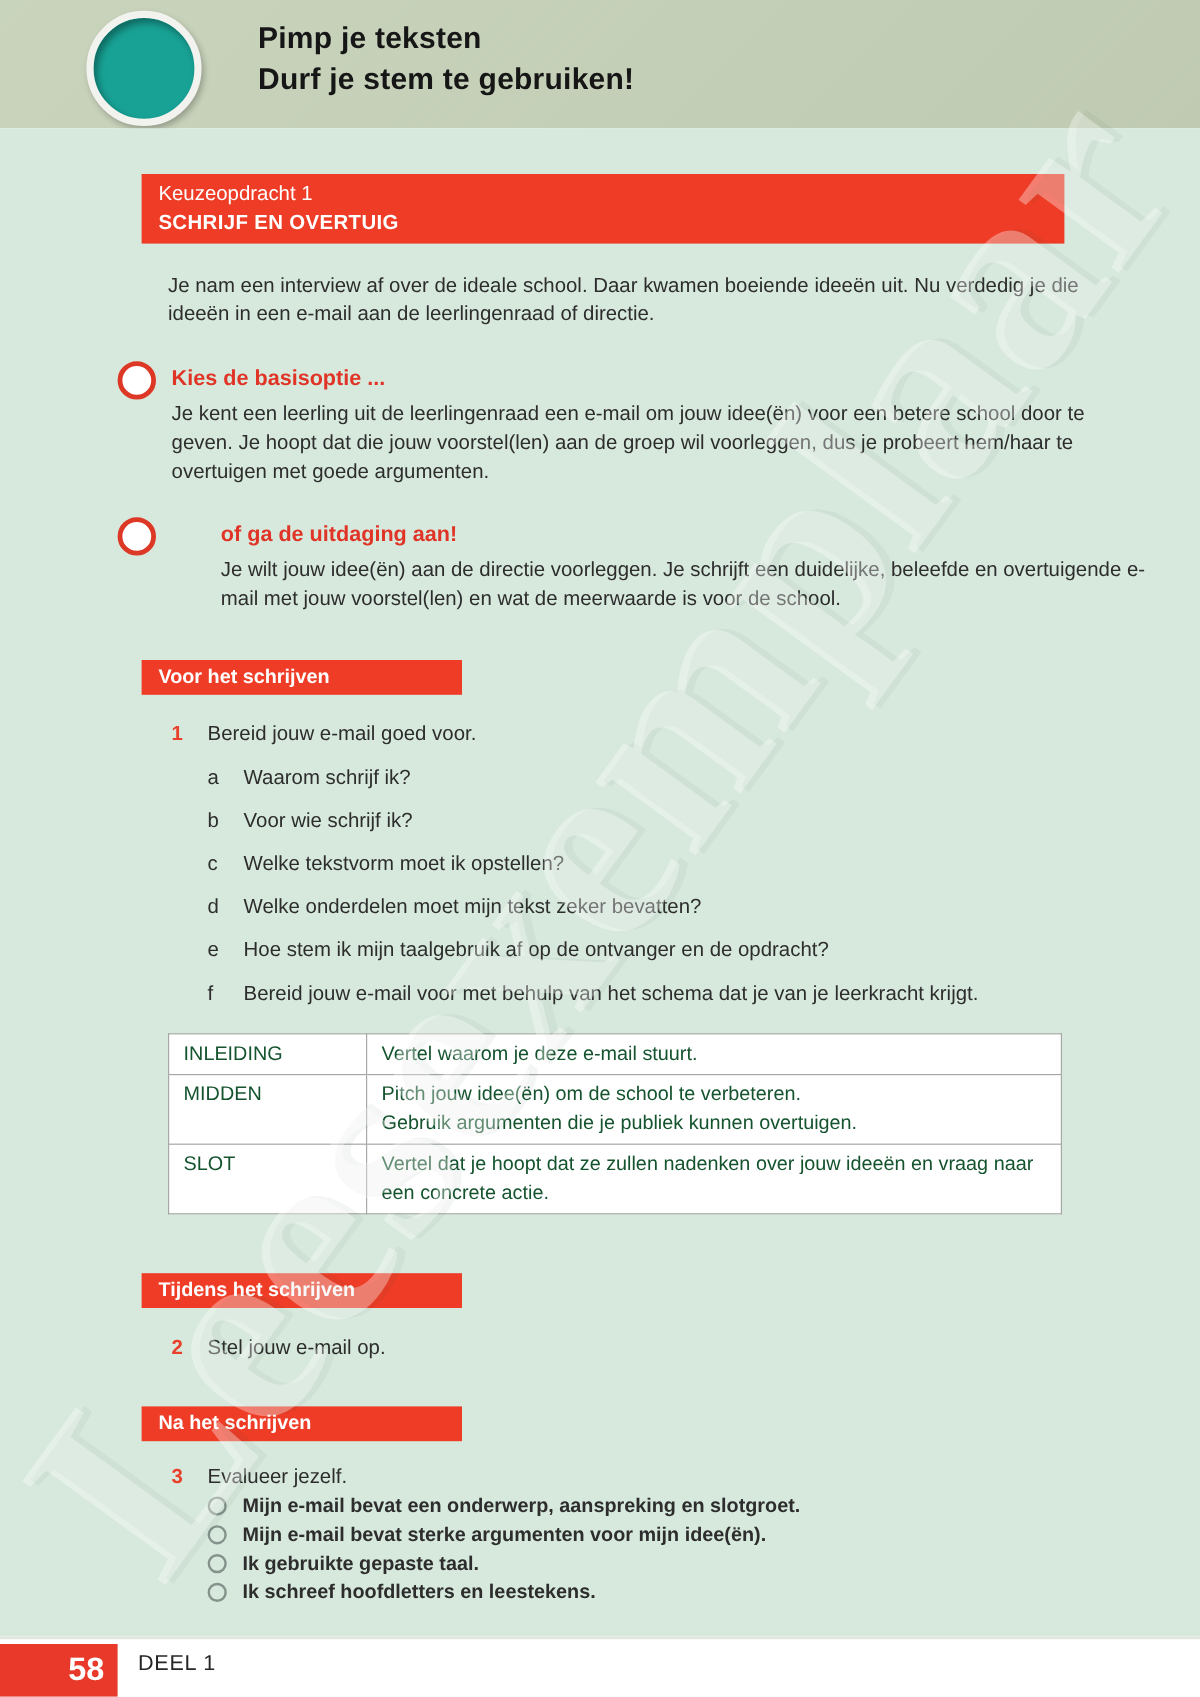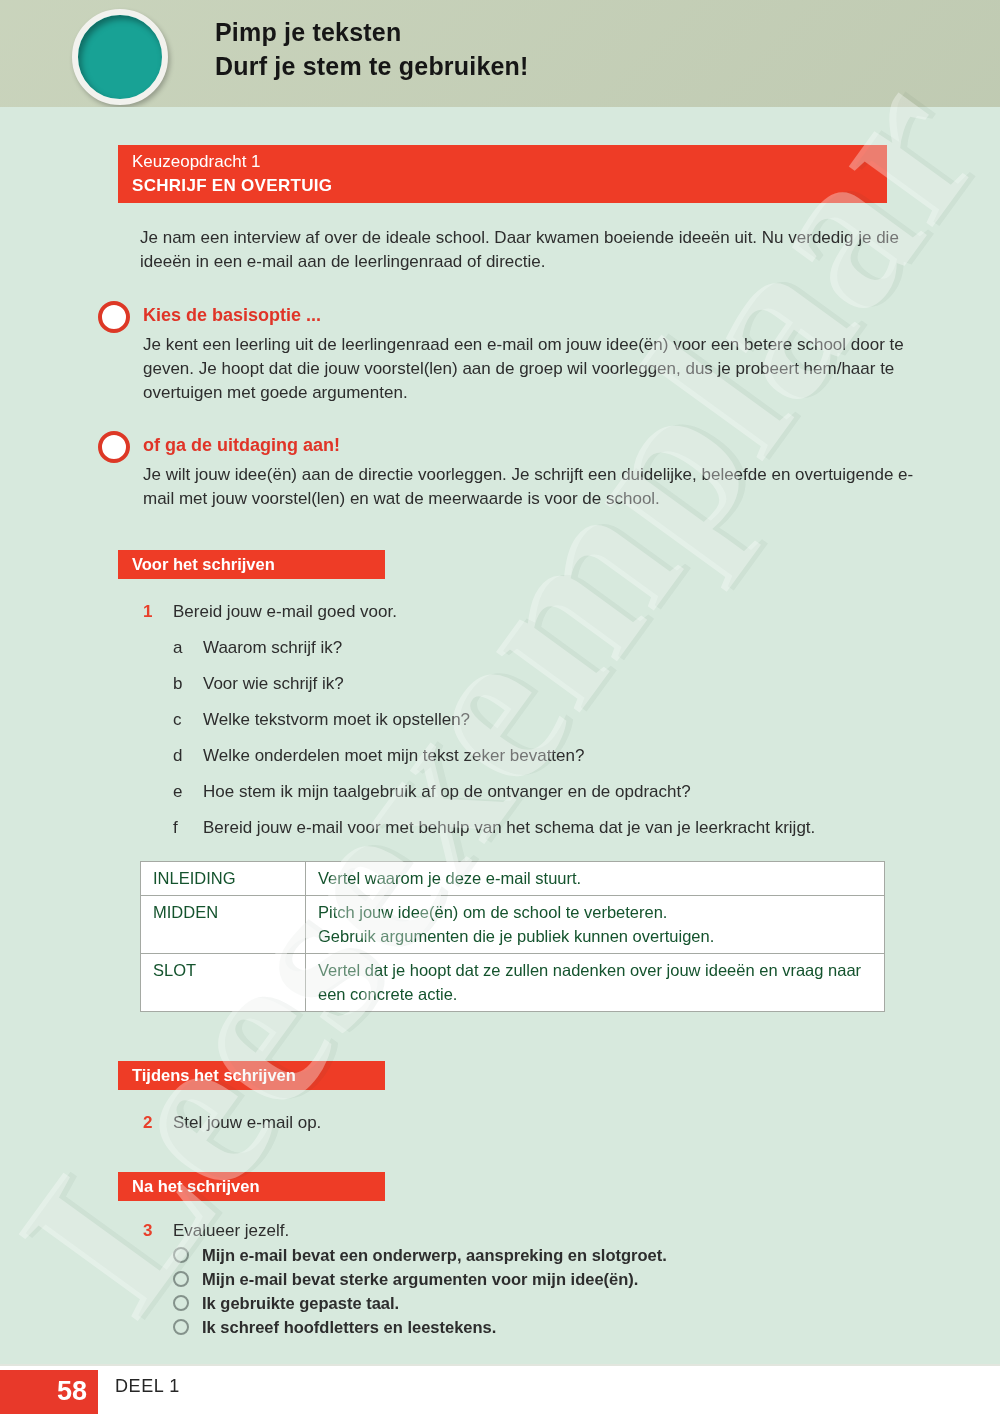--- a/index.html
+++ b/index.html
@@ -44,21 +44,21 @@
   }
   .banner .kicker{font-weight:normal;}
   .banner .btitle{font-weight:bold;letter-spacing:.3px;}
 
   .intro{
     margin:23px 0 0 140px;width:772px;
     font-size:17px;line-height:24px;
   }
 
   .option{display:flex;margin:27px 0 0 98px;width:800px;}
-  .option.second{margin-top:26px;}
+  .option.second{margin-top:26px;gap:41px;}
   .bullet{
     flex:none;width:24px;height:24px;border-radius:50%;
     background:#ffffff;border:4px solid #dd3826;margin-top:0px;
   }
   .opt-body{margin-left:13px;}
   .opt-head{
     font-size:18px;font-weight:bold;color:#e03427;line-height:24px;margin:2px 0 0 0;
   }
   .opt-text{margin:6px 0 0 0;width:775px;font-size:17px;line-height:24px;}
 

